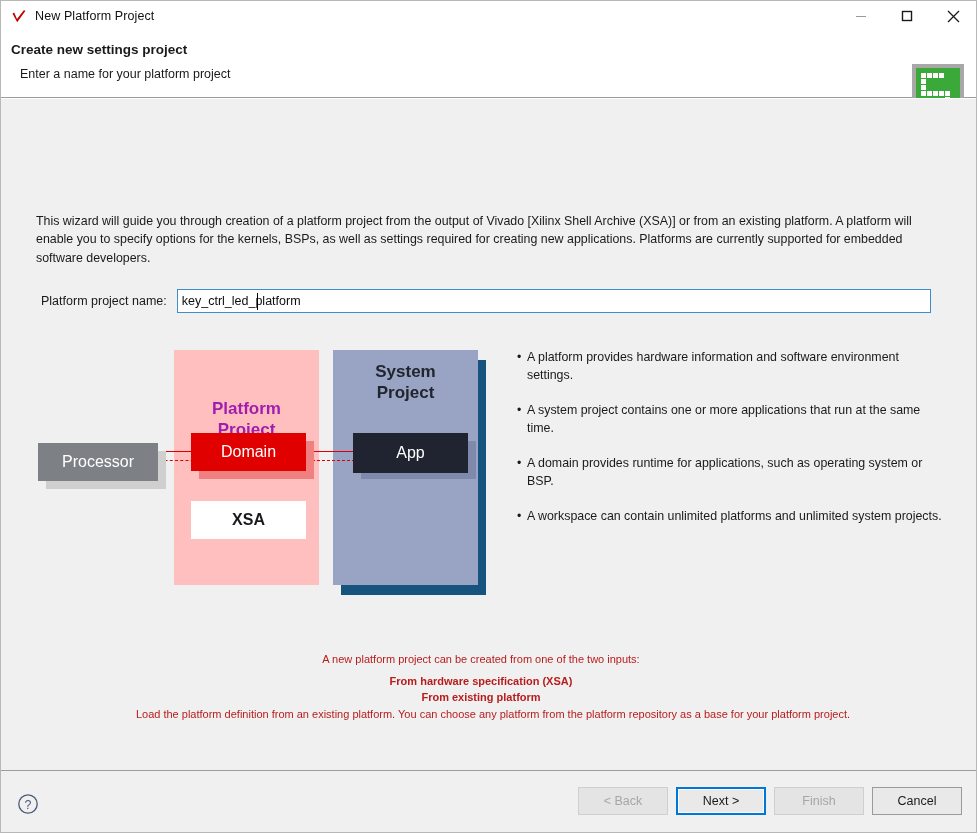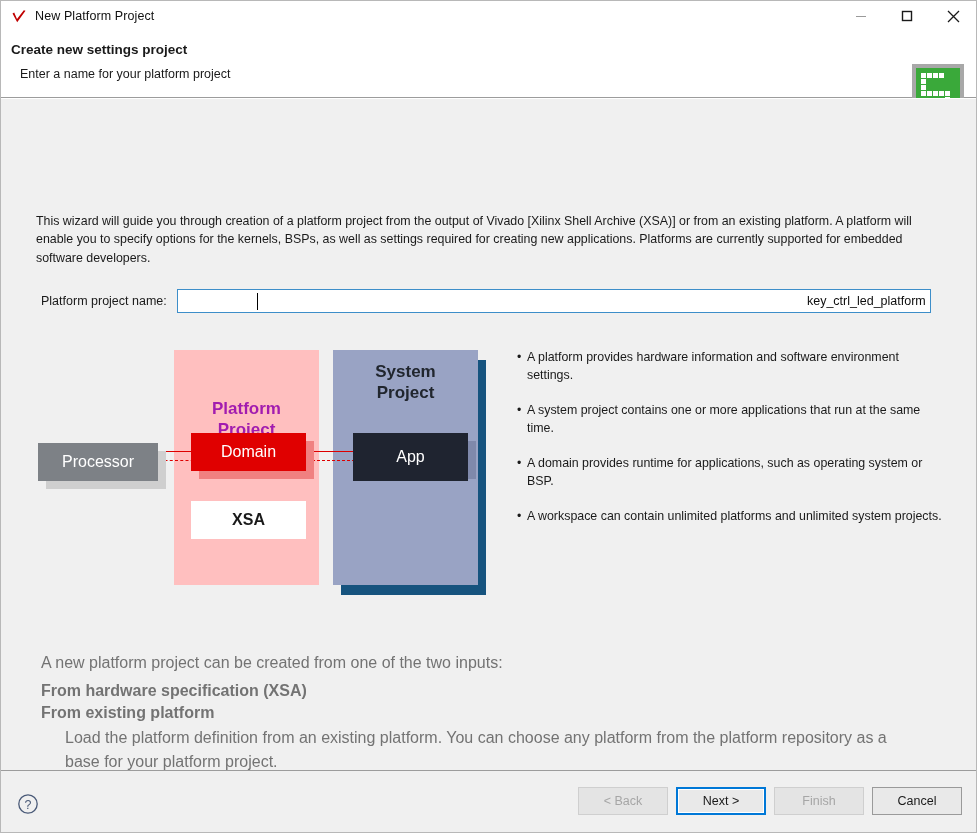--- a/index.html
+++ b/index.html
@@ -127,21 +127,20 @@
     align-items: center;
   }
   #name-input {
     border: 0; outline: 0;
     width: 100%; height: 100%;
     padding: 0 4px;
     font-family: "Liberation Sans", sans-serif;
     font-size: 12.5px;
     color: #0d0d0d;
     background: transparent;
-    text-align: right;
   }
   #caret {
     position: absolute;
     left: 79px; top: 3px;
     width: 1px; height: 17px;
     background: #000000;
   }
 
   
   #diagram {
@@ -215,21 +214,21 @@
   }
   #app-shadow {
     position: absolute;
     left: 325px; top: 102px;
     width: 115px; height: 38px;
     background: #7f89ab;
   }
   #app-box {
     position: absolute;
     left: 317px; top: 94px;
-    width: 115px; height: 48px;
+    width: 115px; height: 40px;
     background: #1f2430;
     display: flex; align-items: center; justify-content: center;
     color: #ffffff;
     font-size: 16px;
   }
   #proc-shadow {
     position: absolute;
     left: 10px; top: 112px;
     width: 120px; height: 38px;
     background: #cfcfcf;
@@ -269,22 +268,23 @@
   .bullet .dot {
     position: absolute;
     left: 0; top: 0;
   }
 
   
   #lower {
     position: absolute;
     left: 40px; top: 553px;
     width: 880px;
-    font-size: 16px;
-    color: #737373;
+    font-size: 11px;
+    color: #b91c1c;
+    text-align: center;
   }
   #lower .intro-line { margin-bottom: 8px; line-height:1.4; }
   #lower .sec-head { font-weight: bold; margin-bottom: 4px; }
   #lower .sec-body { margin-left: 24px; line-height: 1.45; margin-bottom: 18px; }
   #lower .sec-body.last { margin-bottom: 0; }
 
   
   #footer {
     flex: 0 0 auto;
     height: 62px;

